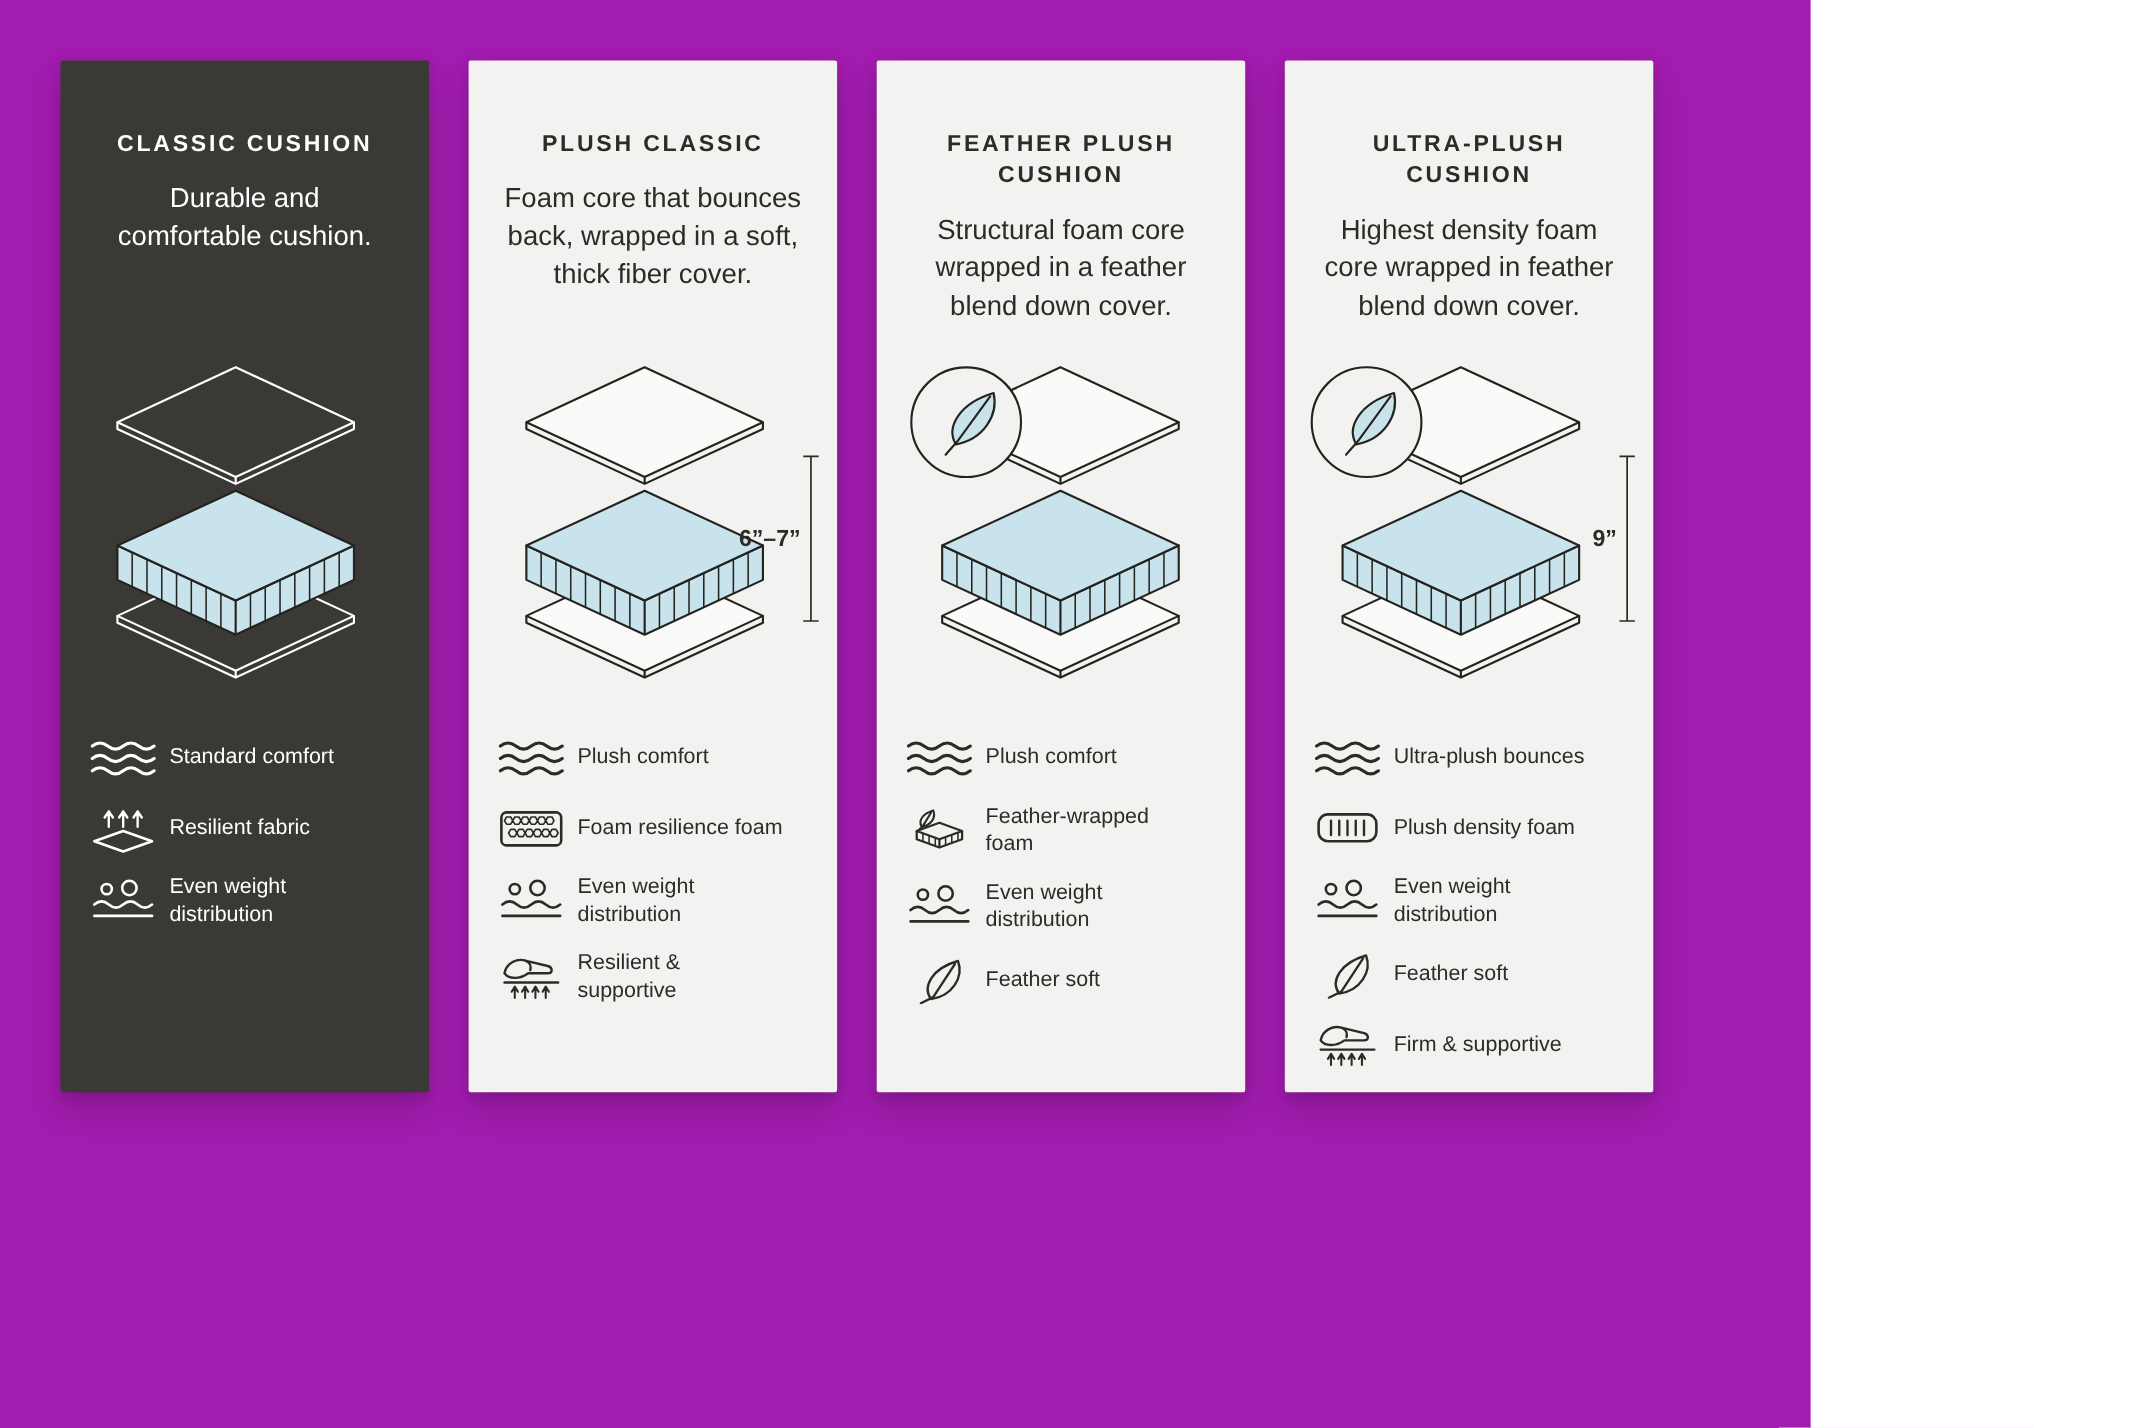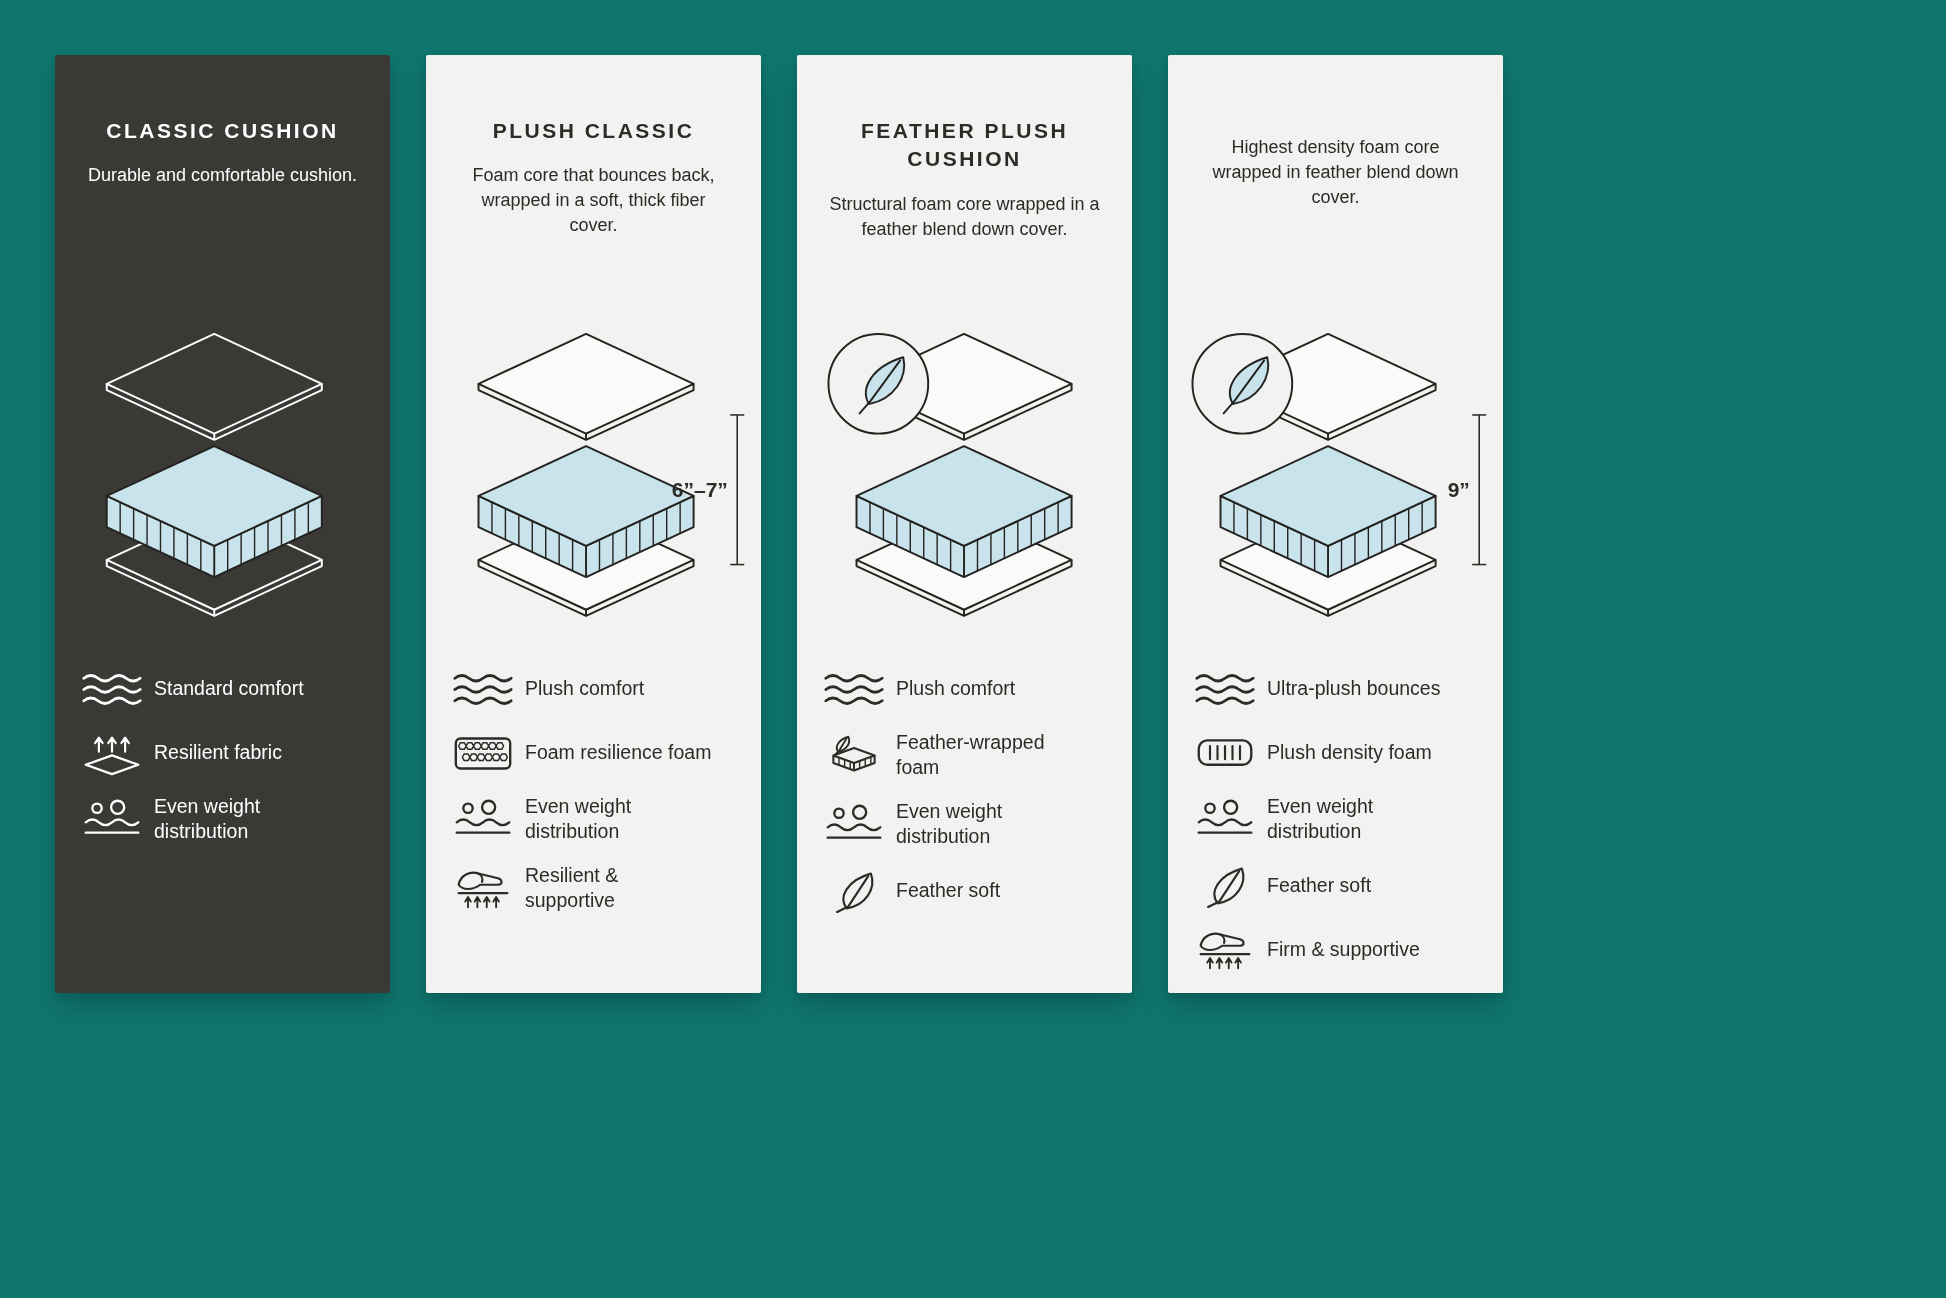--- a/index.html
+++ b/index.html
@@ -1,19 +1,19 @@
 <!DOCTYPE html>
 <html><head>
 <meta charset="utf-8">
 <style>
   html,body{margin:0;padding:0;background:#ffffff;}
   .page{
     position:relative;
-    width:1946px;height:1298px;
-    background:#0f766e;
+    width:1646px;height:1298px;
+    background:#a21caf;
     font-family:"Liberation Sans", sans-serif;
     overflow:hidden;
   }
   .panels{
     position:absolute;left:55px;top:55px;
     display:flex;gap:36px;
   }
   .panel{
     position:relative;
     width:335px;height:938px;
@@ -40,21 +40,21 @@
   }
   .panel-title{
     margin:0;
     font-size:21px;font-weight:bold;
     letter-spacing:2.5px;
     text-align:center;line-height:1.35;
   }
   .panel-desc{
     margin:18px auto 0;
     max-width:272px;
-    font-size:18px;line-height:1.38;
+    font-size:25px;line-height:1.38;
     text-align:center;
   }
   .diagram{
     position:absolute;left:0;right:0;top:268px;
     display:flex;justify-content:center;font-weight:bold;
   }
   .diagram-svg{height:300px;width:auto;display:block;color:var(--ink);}
   .measure line{stroke:var(--ink);stroke-width:2;}
   .measure text{
     font-size:27px;fill:var(--ink);
@@ -277,20 +277,21 @@
               <svg class="fi" viewBox="0 0 64 48">
                 <use href="#g-feather"></use>
               </svg>
             </span>
           <span class="f-label">Feather soft</span>
         </div>
       </div>
     </section>
 
     <section class="panel panel--light">
+      <h2 class="panel-title">ULTRA-PLUSH CUSHION</h2>
       <p class="panel-desc">Highest density foam core wrapped in feather blend down cover.</p>
       <div class="diagram">
         <svg class="diagram-svg" viewBox="0 0 400 385">
           <use href="#cushion"></use>
           <g class="badge">
             <circle cx="80" cy="78" r="64" style="fill:var(--panel-bg);stroke:var(--foam-stroke)" stroke-width="2.5"></circle>
             <path d="M112 44 C118 70 100 98 68 104 C56 84 72 56 112 44 Z" style="fill:var(--foam-fill);stroke:var(--foam-stroke)" stroke-width="2.5" stroke-linejoin="round"></path>
             <path d="M108 48 L70 100 L56 116" fill="none" style="stroke:var(--foam-stroke)" stroke-width="2.5" stroke-linecap="round" stroke-linejoin="round"></path>
           </g>
           <g class="measure">

